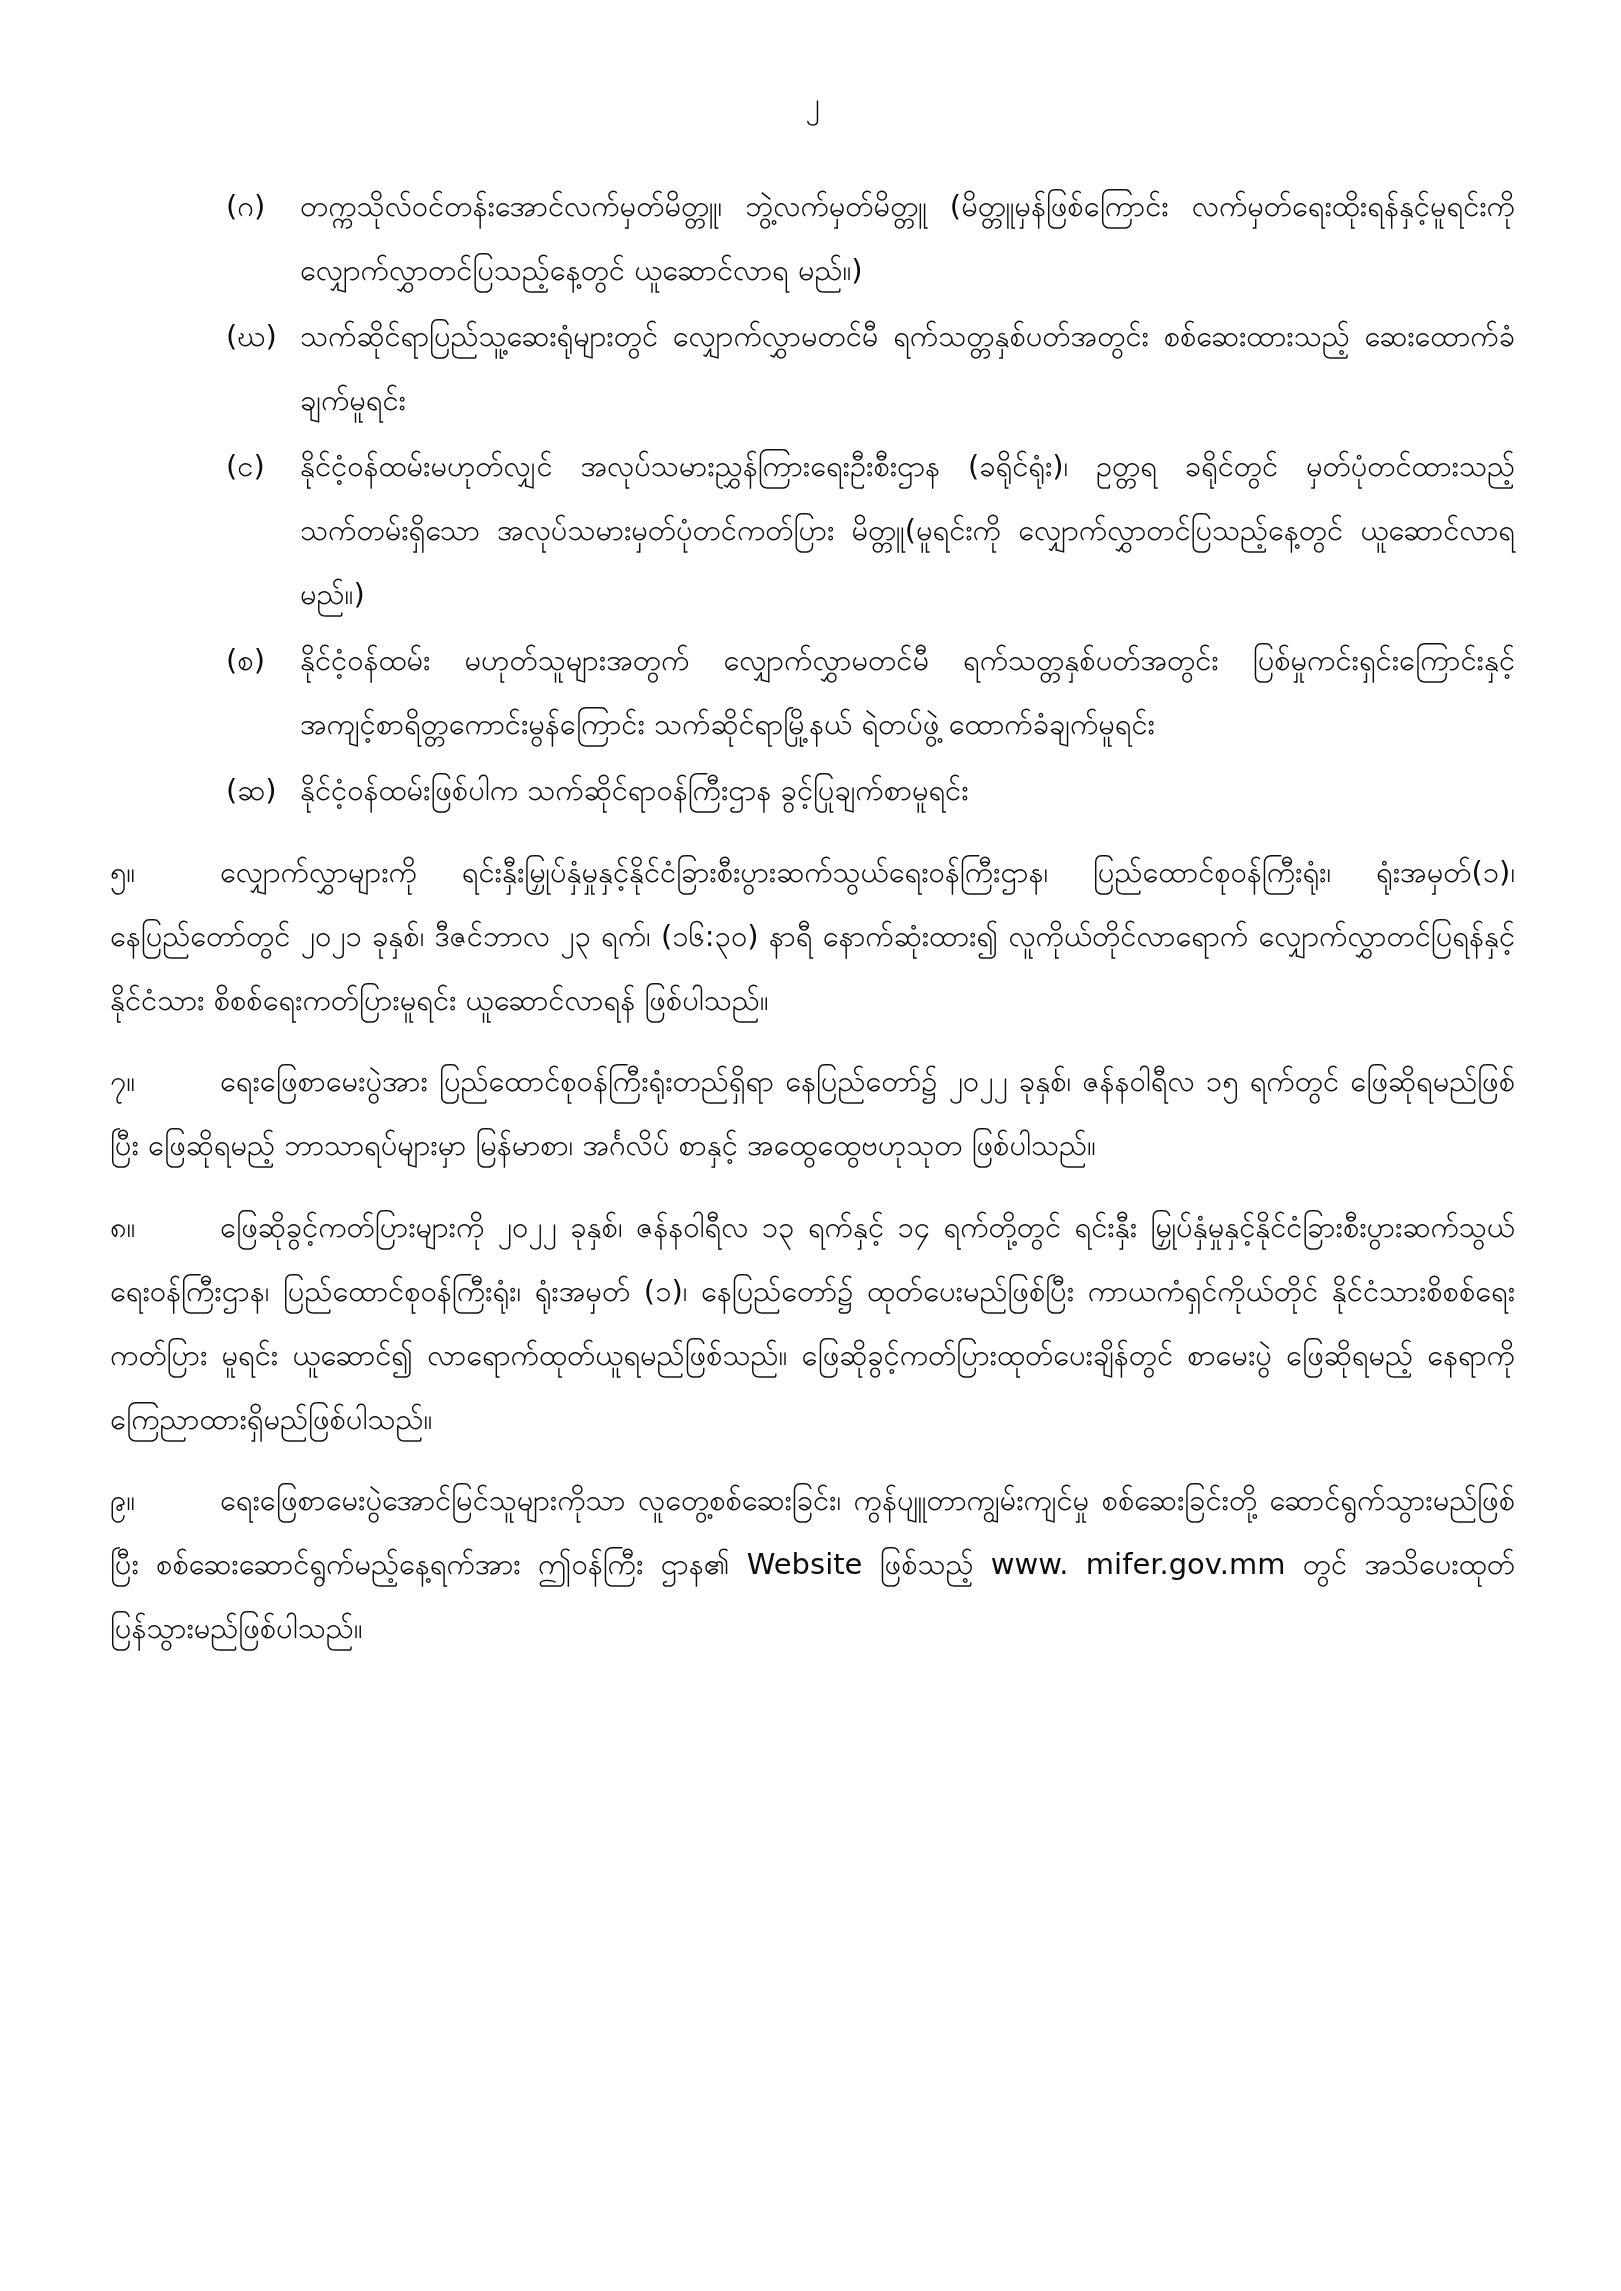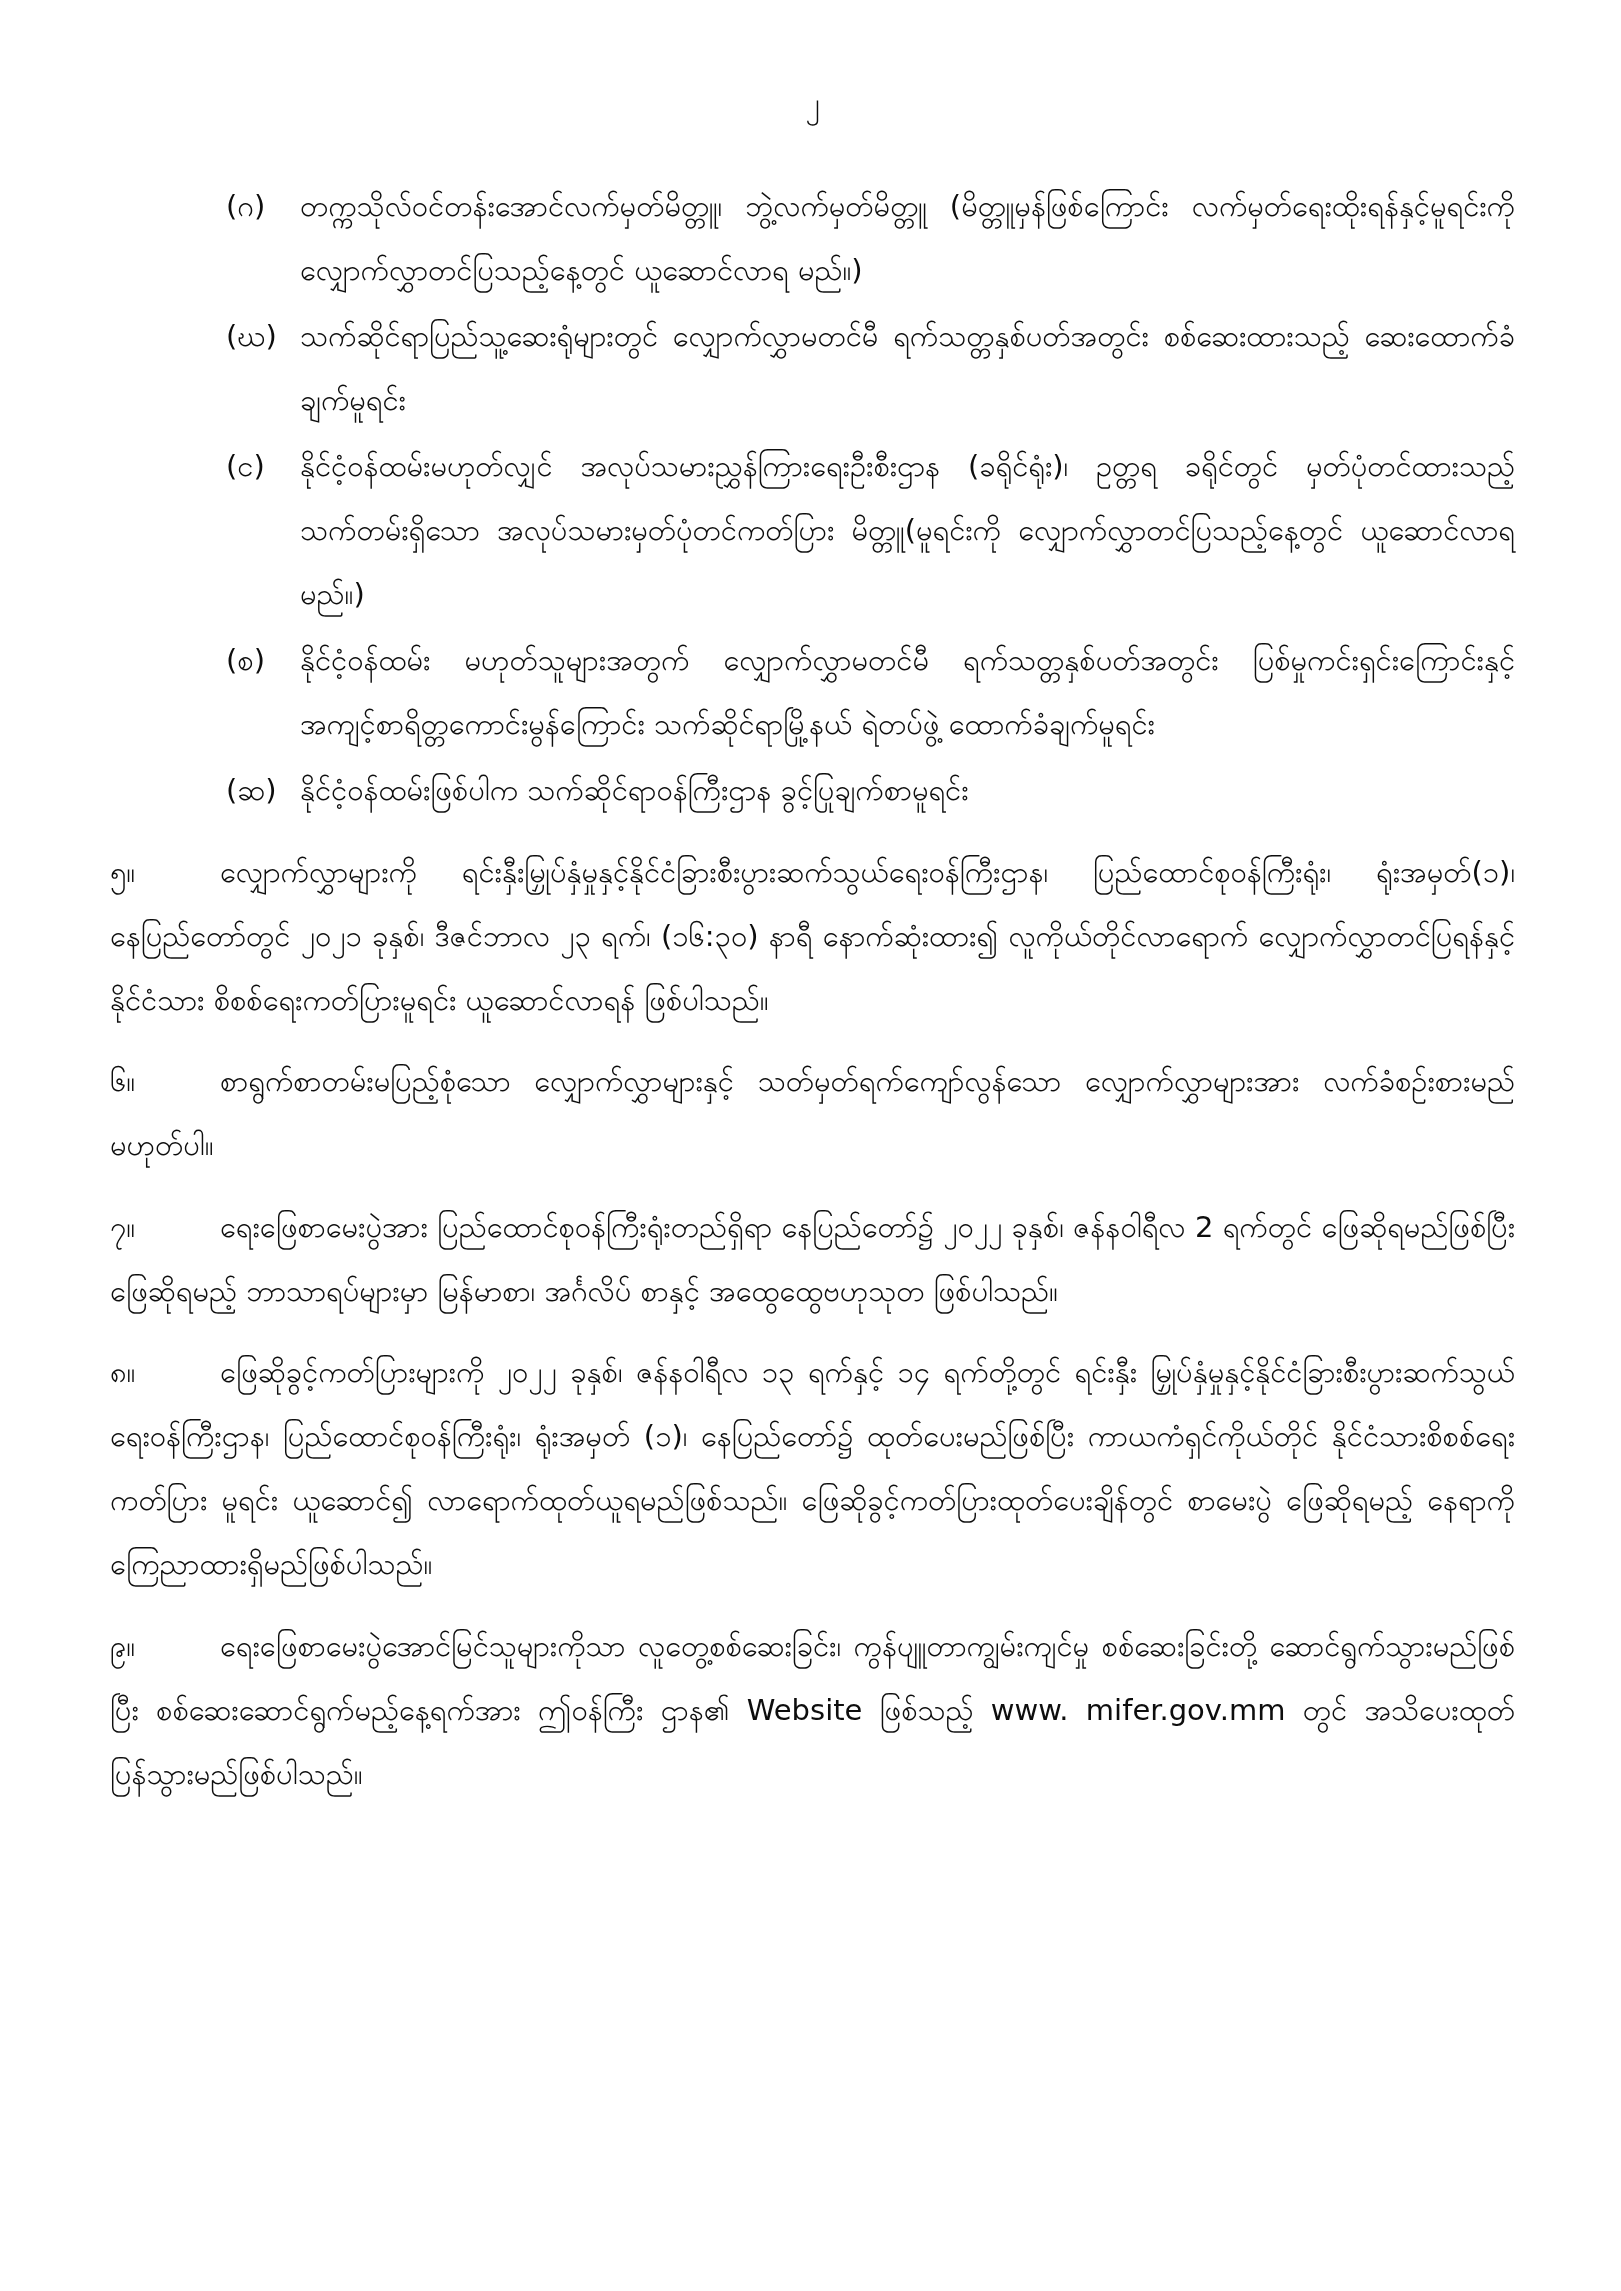--- a/index.html
+++ b/index.html
@@ -86,26 +86,23 @@
       <span class="li-label">(ဆ)</span>
       <span class="li-text"><span>နိုင်ငံ့ဝန်ထမ်းဖြစ်ပါက သက်ဆိုင်ရာဝန်ကြီးဌာန ခွင့်ပြုချက်စာမူရင်း</span></span>
     </div>
 
   </div>
 
   <div class="para">
     <span class="para-num">၅။</span><span><span>လျှောက်လွှာများကို ရင်းနှီးမြှုပ်နှံမှုနှင့်နိုင်ငံခြားစီးပွားဆက်သွယ်ရေးဝန်ကြီးဌာန၊ ပြည်ထောင်စုဝန်ကြီးရုံး၊ ရုံးအမှတ်(၁)၊ နေပြည်တော်တွင် </span><span class="b">၂၀၂၁ ခုနှစ်၊ ဒီဇင်ဘာလ ၂၃ ရက်၊ (၁၆:၃၀) နာရီ </span><span>နောက်ဆုံးထား၍ လူကိုယ်တိုင်လာရောက် လျှောက်လွှာတင်ပြရန်နှင့် နိုင်ငံသား စိစစ်ရေးကတ်ပြားမူရင်း ယူဆောင်လာရန် ဖြစ်ပါသည်။</span></span>
   </div>
 
-  <div class="para">
-    <span class="para-num">၆။</span><span><span>စာရွက်စာတမ်းမပြည့်စုံသော လျှောက်လွှာများနှင့် သတ်မှတ်ရက်ကျော်လွန်သော လျှောက်လွှာများအား လက်ခံစဉ်းစားမည်မဟုတ်ပါ။</span></span>
-  </div>
 
   <div class="para">
-    <span class="para-num">၇။</span><span><span>ရေးဖြေစာမေးပွဲအား ပြည်ထောင်စုဝန်ကြီးရုံးတည်ရှိရာ နေပြည်တော်၌ </span><span class="b">၂၀၂၂ ခုနှစ်၊ ဇန်နဝါရီလ 2 ရက်တွင် </span><span>ဖြေဆိုရမည်ဖြစ်ပြီး ဖြေဆိုရမည့် ဘာသာရပ်များမှာ မြန်မာစာ၊ အင်္ဂလိပ် စာနှင့် အထွေထွေဗဟုသုတ ဖြစ်ပါသည်။</span></span>
+    <span class="para-num">၇။</span><span><span>ရေးဖြေစာမေးပွဲအား ပြည်ထောင်စုဝန်ကြီးရုံးတည်ရှိရာ နေပြည်တော်၌ </span><span class="b">၂၀၂၂ ခုနှစ်၊ ဇန်နဝါရီလ ၁၅ ရက်တွင် </span><span>ဖြေဆိုရမည်ဖြစ်ပြီး ဖြေဆိုရမည့် ဘာသာရပ်များမှာ မြန်မာစာ၊ အင်္ဂလိပ် စာနှင့် အထွေထွေဗဟုသုတ ဖြစ်ပါသည်။</span></span>
   </div>
 
   <div class="para">
     <span class="para-num">၈။</span><span><span>ဖြေဆိုခွင့်ကတ်ပြားများကို ၂၀၂၂ ခုနှစ်၊ ဇန်နဝါရီလ ၁၃ ရက်နှင့် ၁၄ ရက်တို့တွင် ရင်းနှီး မြှုပ်နှံမှုနှင့်နိုင်ငံခြားစီးပွားဆက်သွယ်ရေးဝန်ကြီးဌာန၊ ပြည်ထောင်စုဝန်ကြီးရုံး၊ ရုံးအမှတ် (၁)၊ နေပြည်တော်၌ ထုတ်ပေးမည်ဖြစ်ပြီး ကာယကံရှင်ကိုယ်တိုင် နိုင်ငံသားစိစစ်ရေးကတ်ပြား မူရင်း ယူဆောင်၍ လာရောက်ထုတ်ယူရမည်ဖြစ်သည်။ ဖြေဆိုခွင့်ကတ်ပြားထုတ်ပေးချိန်တွင် စာမေးပွဲ ဖြေဆိုရမည့် နေရာကို ကြေညာထားရှိမည်ဖြစ်ပါသည်။</span></span>
   </div>
 
   <div class="para">
     <span class="para-num">၉။</span><span><span>ရေးဖြေစာမေးပွဲအောင်မြင်သူများကိုသာ လူတွေ့စစ်ဆေးခြင်း၊ ကွန်ပျူတာကျွမ်းကျင်မှု စစ်ဆေးခြင်းတို့ ဆောင်ရွက်သွားမည်ဖြစ်ပြီး စစ်ဆေးဆောင်ရွက်မည့်နေ့ရက်အား ဤဝန်ကြီး ဌာန၏ Website ဖြစ်သည့် </span><span class="b">www. mifer.gov.mm</span><span> တွင် အသိပေးထုတ်ပြန်သွားမည်ဖြစ်ပါသည်။</span></span>
   </div>
 

